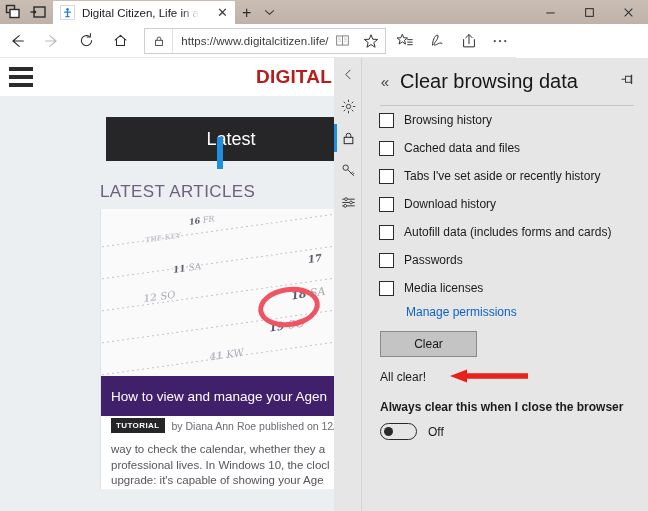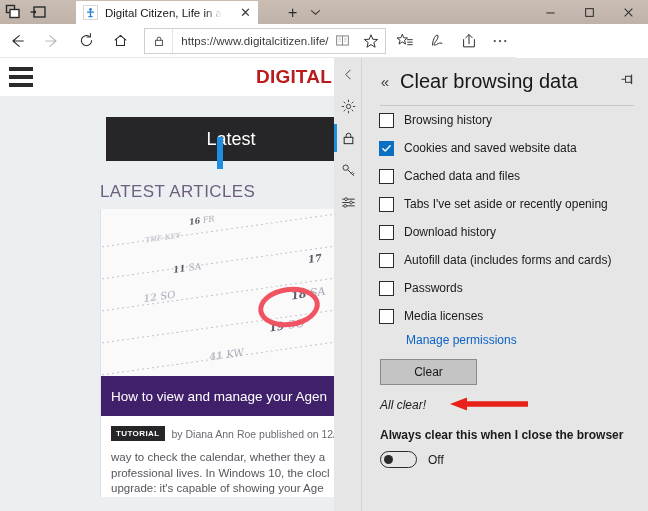--- a/index.html
+++ b/index.html
@@ -14,21 +14,21 @@
     width: 648px; height: 511px;
     background: #ffffff;
     overflow: hidden;
   }
 
   
   #titlebar {
     position: absolute; left: 0; top: 0;
     width: 648px; height: 24px;
     background: linear-gradient(to bottom, #c9bdb4, #bfb2a9);
-    display: flex; align-items: flex-end; gap: 23px;
+    display: flex; align-items: flex-end;
   }
   #titlebar-left-icons {
     display: flex; align-items: center; height: 24px;
     padding: 0 4px 0 5px; gap: 9px;
   }
   .tb-ico { width: 16px; height: 16px; display: block; }
 
   .tab {
     position: relative;
     height: 23px; margin-left: 3px;
@@ -168,21 +168,21 @@
     border: 5px solid #f05361; border-radius: 50%;
     transform: rotate(-8deg);
   }
   #article-title-bar {
     background: #40206b; color: #ffffff;
     height: 40px; display: flex; align-items: center;
     padding: 0 10px; font-size: 13.5px;
     white-space: nowrap; overflow: hidden;
   }
   #article-meta {
-    padding: 10px 10px 0 10px;
+    padding: 2px 10px 0 10px;
     display: flex; align-items: center; gap: 7px;
     font-size: 10.5px; color: #6a6a72;
     white-space: nowrap; overflow: hidden;
   }
   #tutorial-badge {
     background: #262629; color: #ffffff;
     font-size: 8px; font-weight: bold; letter-spacing: .4px;
     padding: 3px 5px;
   }
   #article-body {
@@ -262,21 +262,21 @@
     width: 97px; height: 26px;
     background: #c4c4c4;
     border: 1px solid #8a8a8a;
     font-size: 12px; color: #171717;
     display: flex; align-items: center; justify-content: center;
   }
   #allclear-row {
     margin: 10px 0 0 18px;
     position: relative; height: 18px;
   }
-  #allclear-text { font-size: 12px; color: #1b1b1b; font-style: italic; }
+  #allclear-text { font-size: 12px; color: #1b1b1b; }
   #red-arrow {
     position: absolute; left: 70px; top: 2px;
     width: 78px; height: 14px;
   }
   #always-label {
     margin: 15px 0 0 18px;
     font-size: 12px; color: #1b1b1b; font-weight: bold;
   }
   #toggle-row {
     margin: 9px 0 0 18px;
@@ -520,34 +520,26 @@
         </svg>
       </span>
     </div>
     <div id="panel-rule"></div>
 
     <div class="cb-row">
       <span class="cb-box"></span>
       <span class="cb-label">Browsing history</span>
     </div>
     <div class="cb-row">
-      <span class="cb-box checked">
-        <svg viewBox="0 0 12 12" width="11" height="11">
-            <path d="M2 6.2 L4.6 8.8 L10 3" fill="none" stroke="#ffffff" stroke-width="1.5" stroke-linecap="round" stroke-linejoin="round"></path>
-          </svg>
-      </span>
-      <span class="cb-label">Cookies and saved website data</span>
-    </div>
-    <div class="cb-row">
       <span class="cb-box"></span>
       <span class="cb-label">Cached data and files</span>
     </div>
     <div class="cb-row">
       <span class="cb-box"></span>
-      <span class="cb-label">Tabs I've set aside or recently opening</span>
+      <span class="cb-label">Tabs I've set aside or recently history</span>
     </div>
     <div class="cb-row">
       <span class="cb-box"></span>
       <span class="cb-label">Download history</span>
     </div>
     <div class="cb-row">
       <span class="cb-box"></span>
       <span class="cb-label">Autofill data (includes forms and cards)</span>
     </div>
     <div class="cb-row">

